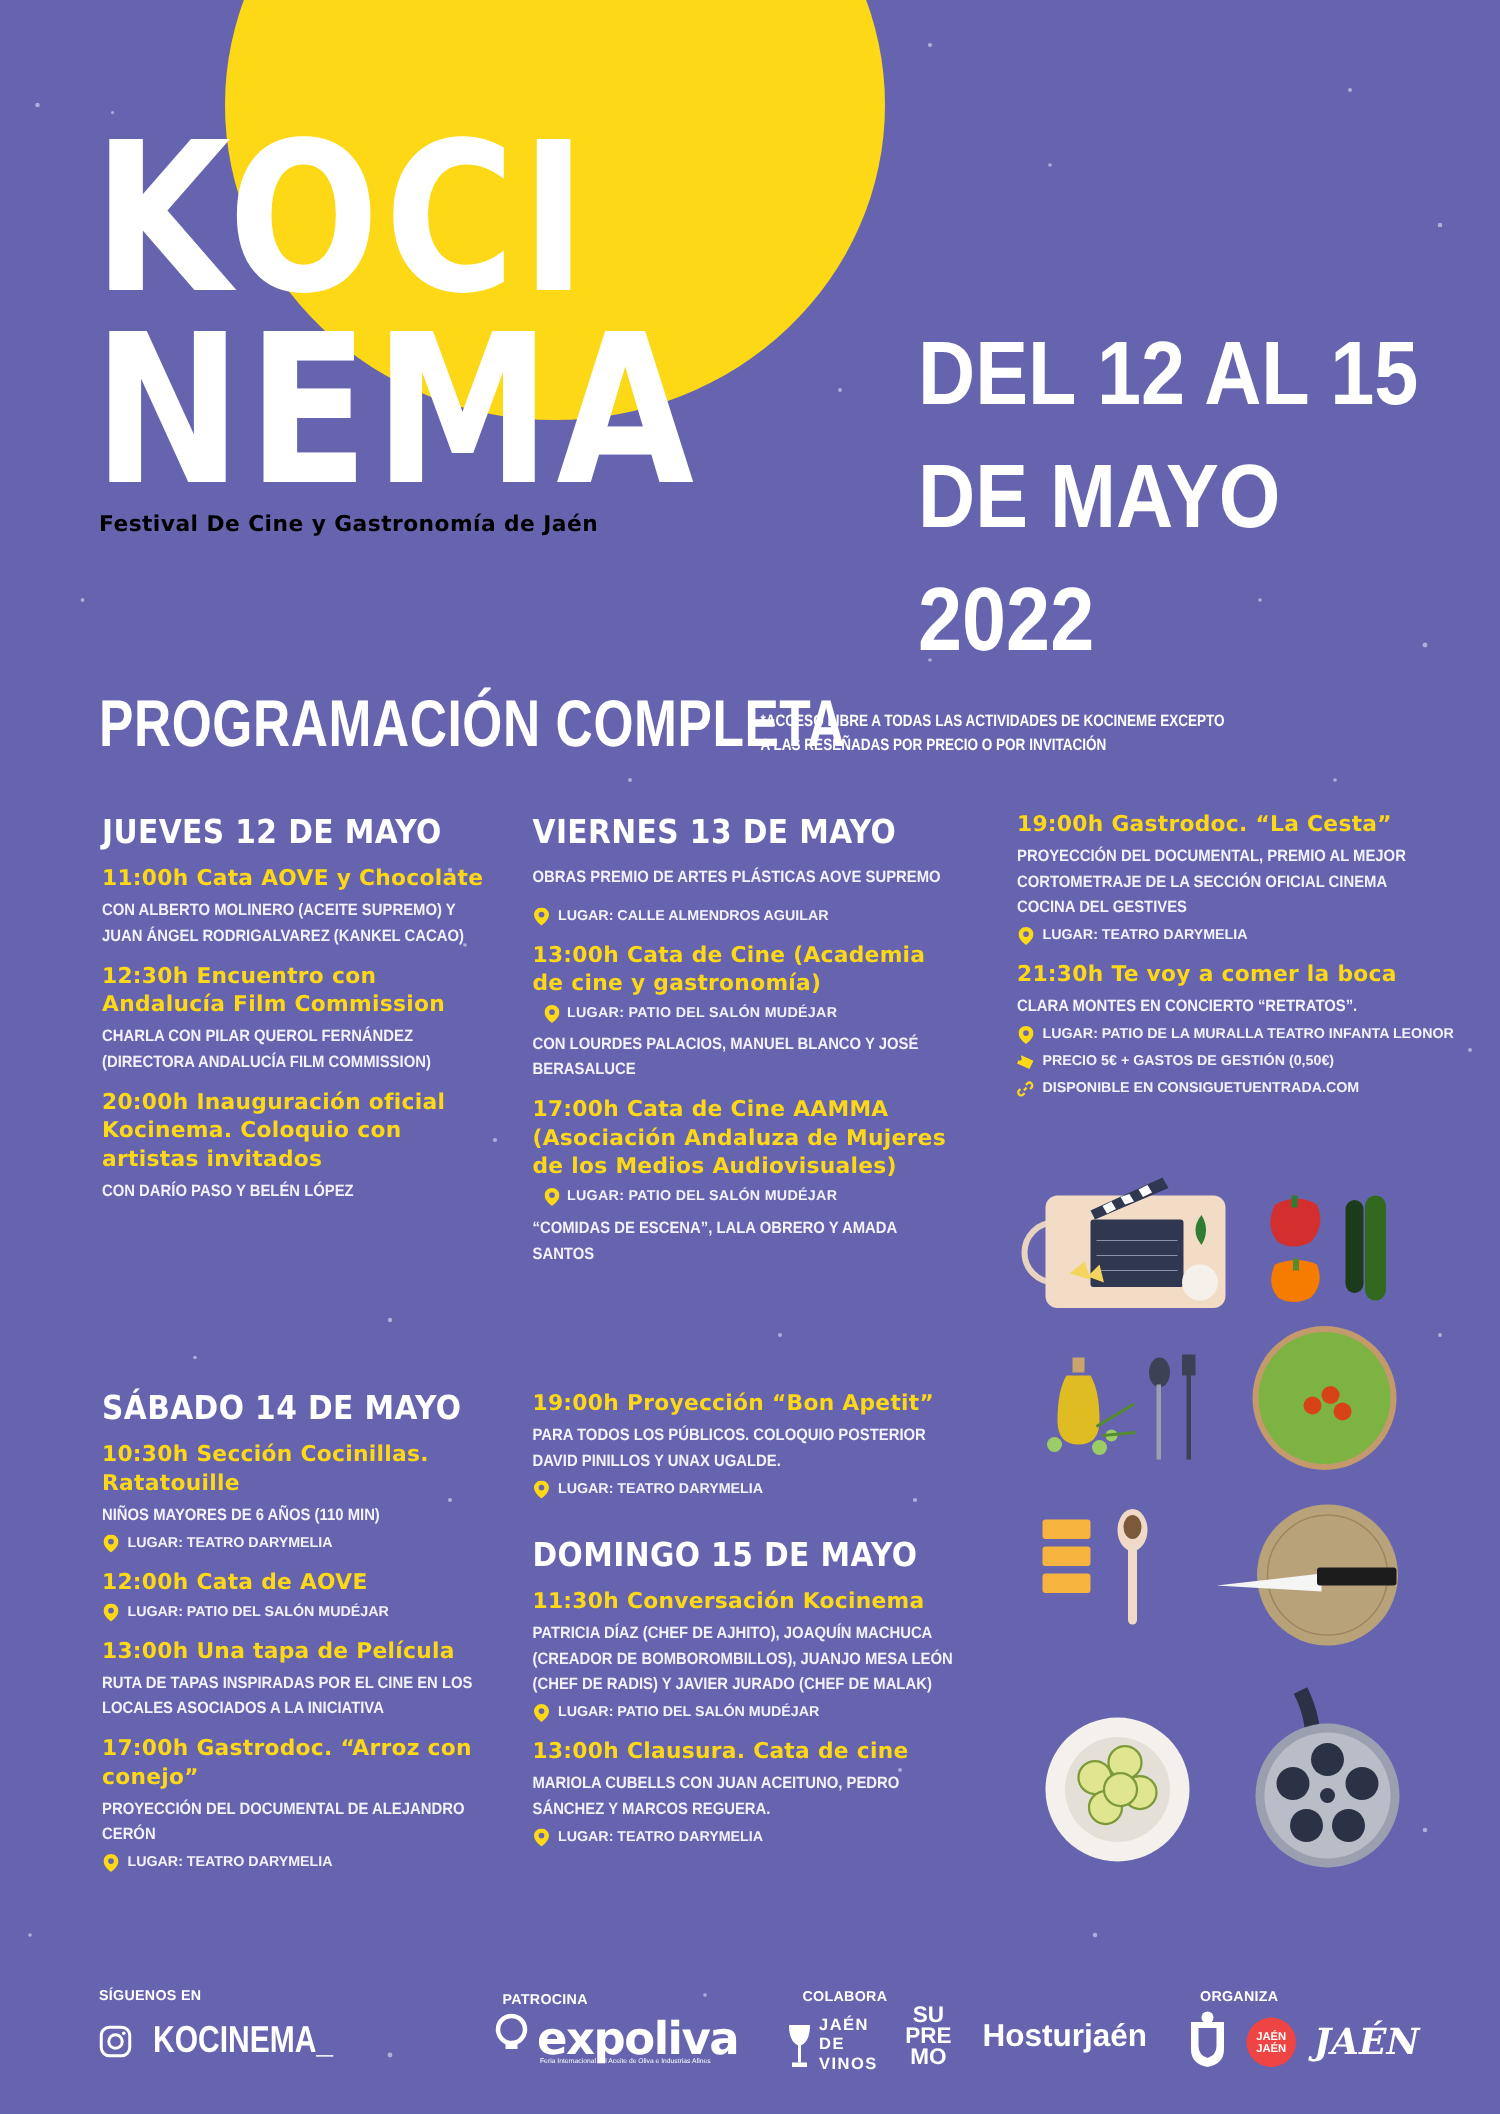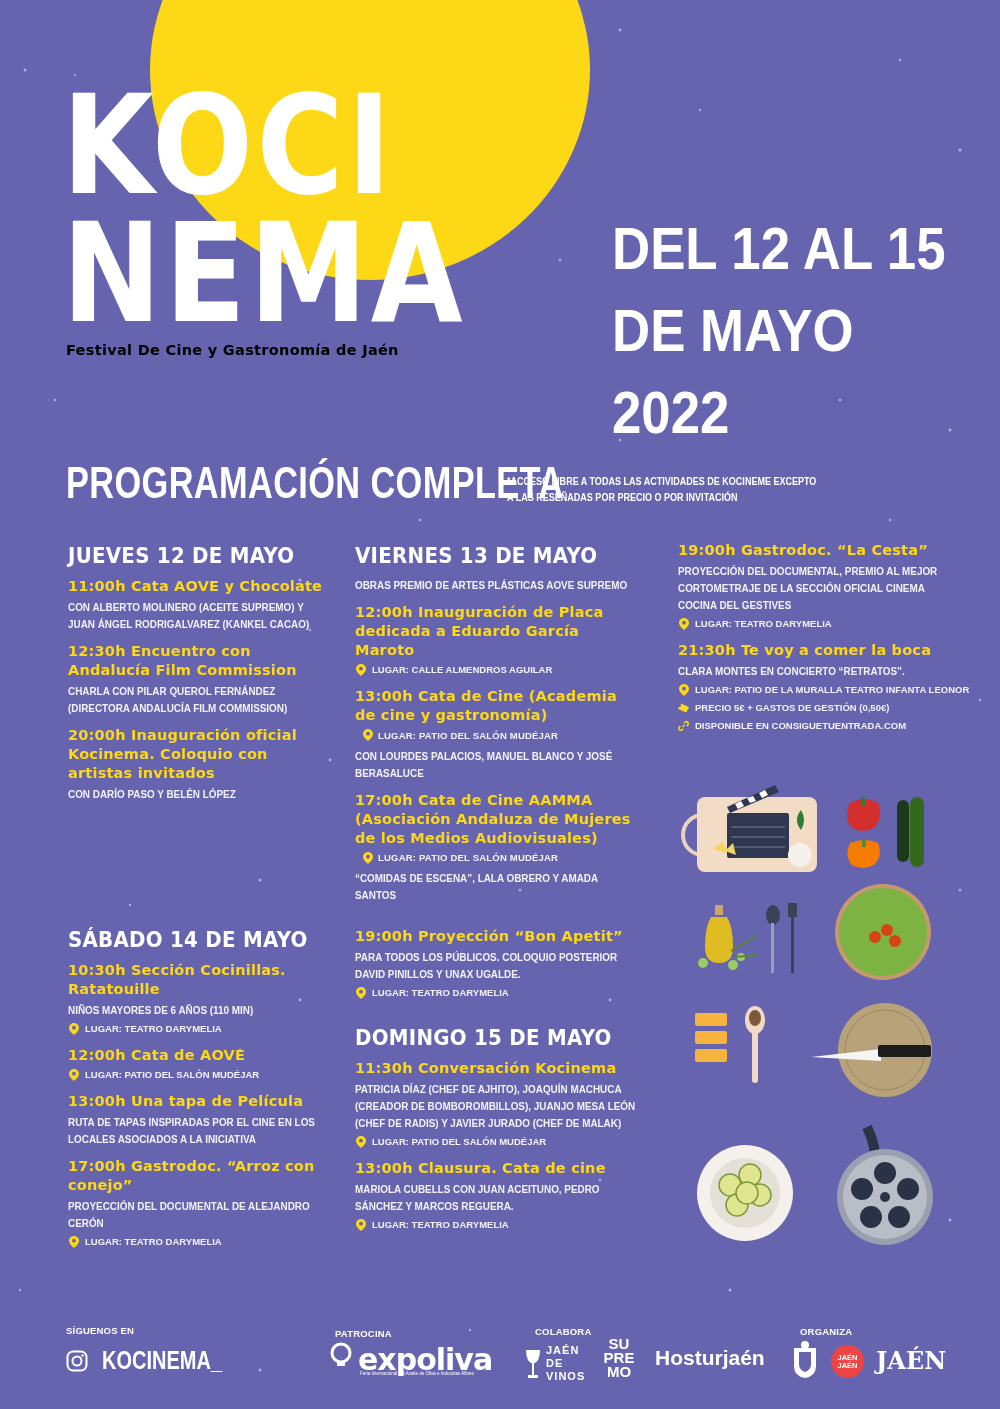--- a/index.html
+++ b/index.html
@@ -105,21 +105,20 @@
       <div class="ev-desc">CON DARÍO PASO Y BELÉN LÓPEZ</div>
     </div>
   </div>
 
   <div class="col" style="left:355px;top:543px;width:285px">
     <div class="day">VIERNES 13 DE MAYO</div>
     <div class="ev">
       <div class="ev-desc">OBRAS PREMIO DE ARTES PLÁSTICAS AOVE SUPREMO</div>
     </div>
     <div class="ev">
-      <div class="ev-title">12:00h Inauguración de Placa dedicada a Eduardo García Maroto</div>
       <div class="info">
         <span class="ic">
             <svg width="10" height="12" viewBox="0 0 10 12">
               <path d="M5 0C2.2 0 0 2.2 0 4.8 0 8.4 5 12 5 12s5-3.6 5-7.2C10 2.2 7.8 0 5 0zm0 6.6a1.9 1.9 0 1 1 0-3.8 1.9 1.9 0 0 1 0 3.8z" fill="#fdd816"></path>
             </svg>
           </span>
         <span>LUGAR: CALLE ALMENDROS AGUILAR</span>
       </div>
     </div>
     <div class="ev">
@@ -411,15 +410,15 @@
   <div class="logo-txt" style="left:603px;top:1337px;width:32px;font-size:15px;line-height:14px;text-align:center;word-spacing:50px">SU PRE MO</div>
   <div class="logo-txt" style="left:655px;top:1346px;font-size:21px;font-weight:bold">Hosturjaén</div>
 
   <div class="footer-label" style="left:800px;top:1326px">ORGANIZA</div>
   <svg style="position:absolute;left:790px;top:1340px" width="30" height="40" viewBox="0 0 30 40">
     <path d="M4 8 h22 v18 q0 10 -11 12 q-11 -2 -11 -12z" fill="#fff"></path>
     <path d="M9 12 h12 v12 q0 6 -6 8 q-6 -2 -6 -8z" fill="#6664ae"></path>
     <circle cx="15" cy="5" r="4" fill="#fff"></circle>
   </svg>
   <div style="position:absolute;left:831px;top:1345px;width:33px;height:33px;border-radius:50%;background:#ef4444;color:#fff;font-size:7.5px;font-weight:bold;display:flex;align-items:center;justify-content:center;text-align:center;line-height:8px">JAÉN JAÉN</div>
-  <div class="logo-txt" style="left:876px;top:1346px;font-size:24px;font-family:'DejaVu Serif',serif;">JAÉN</div>
+  <div class="logo-txt" style="left:876px;top:1346px;font-size:24px;font-family:'DejaVu Serif',serif;font-style:italic">JAÉN</div>
 
 </div>
 
 </body></html>

